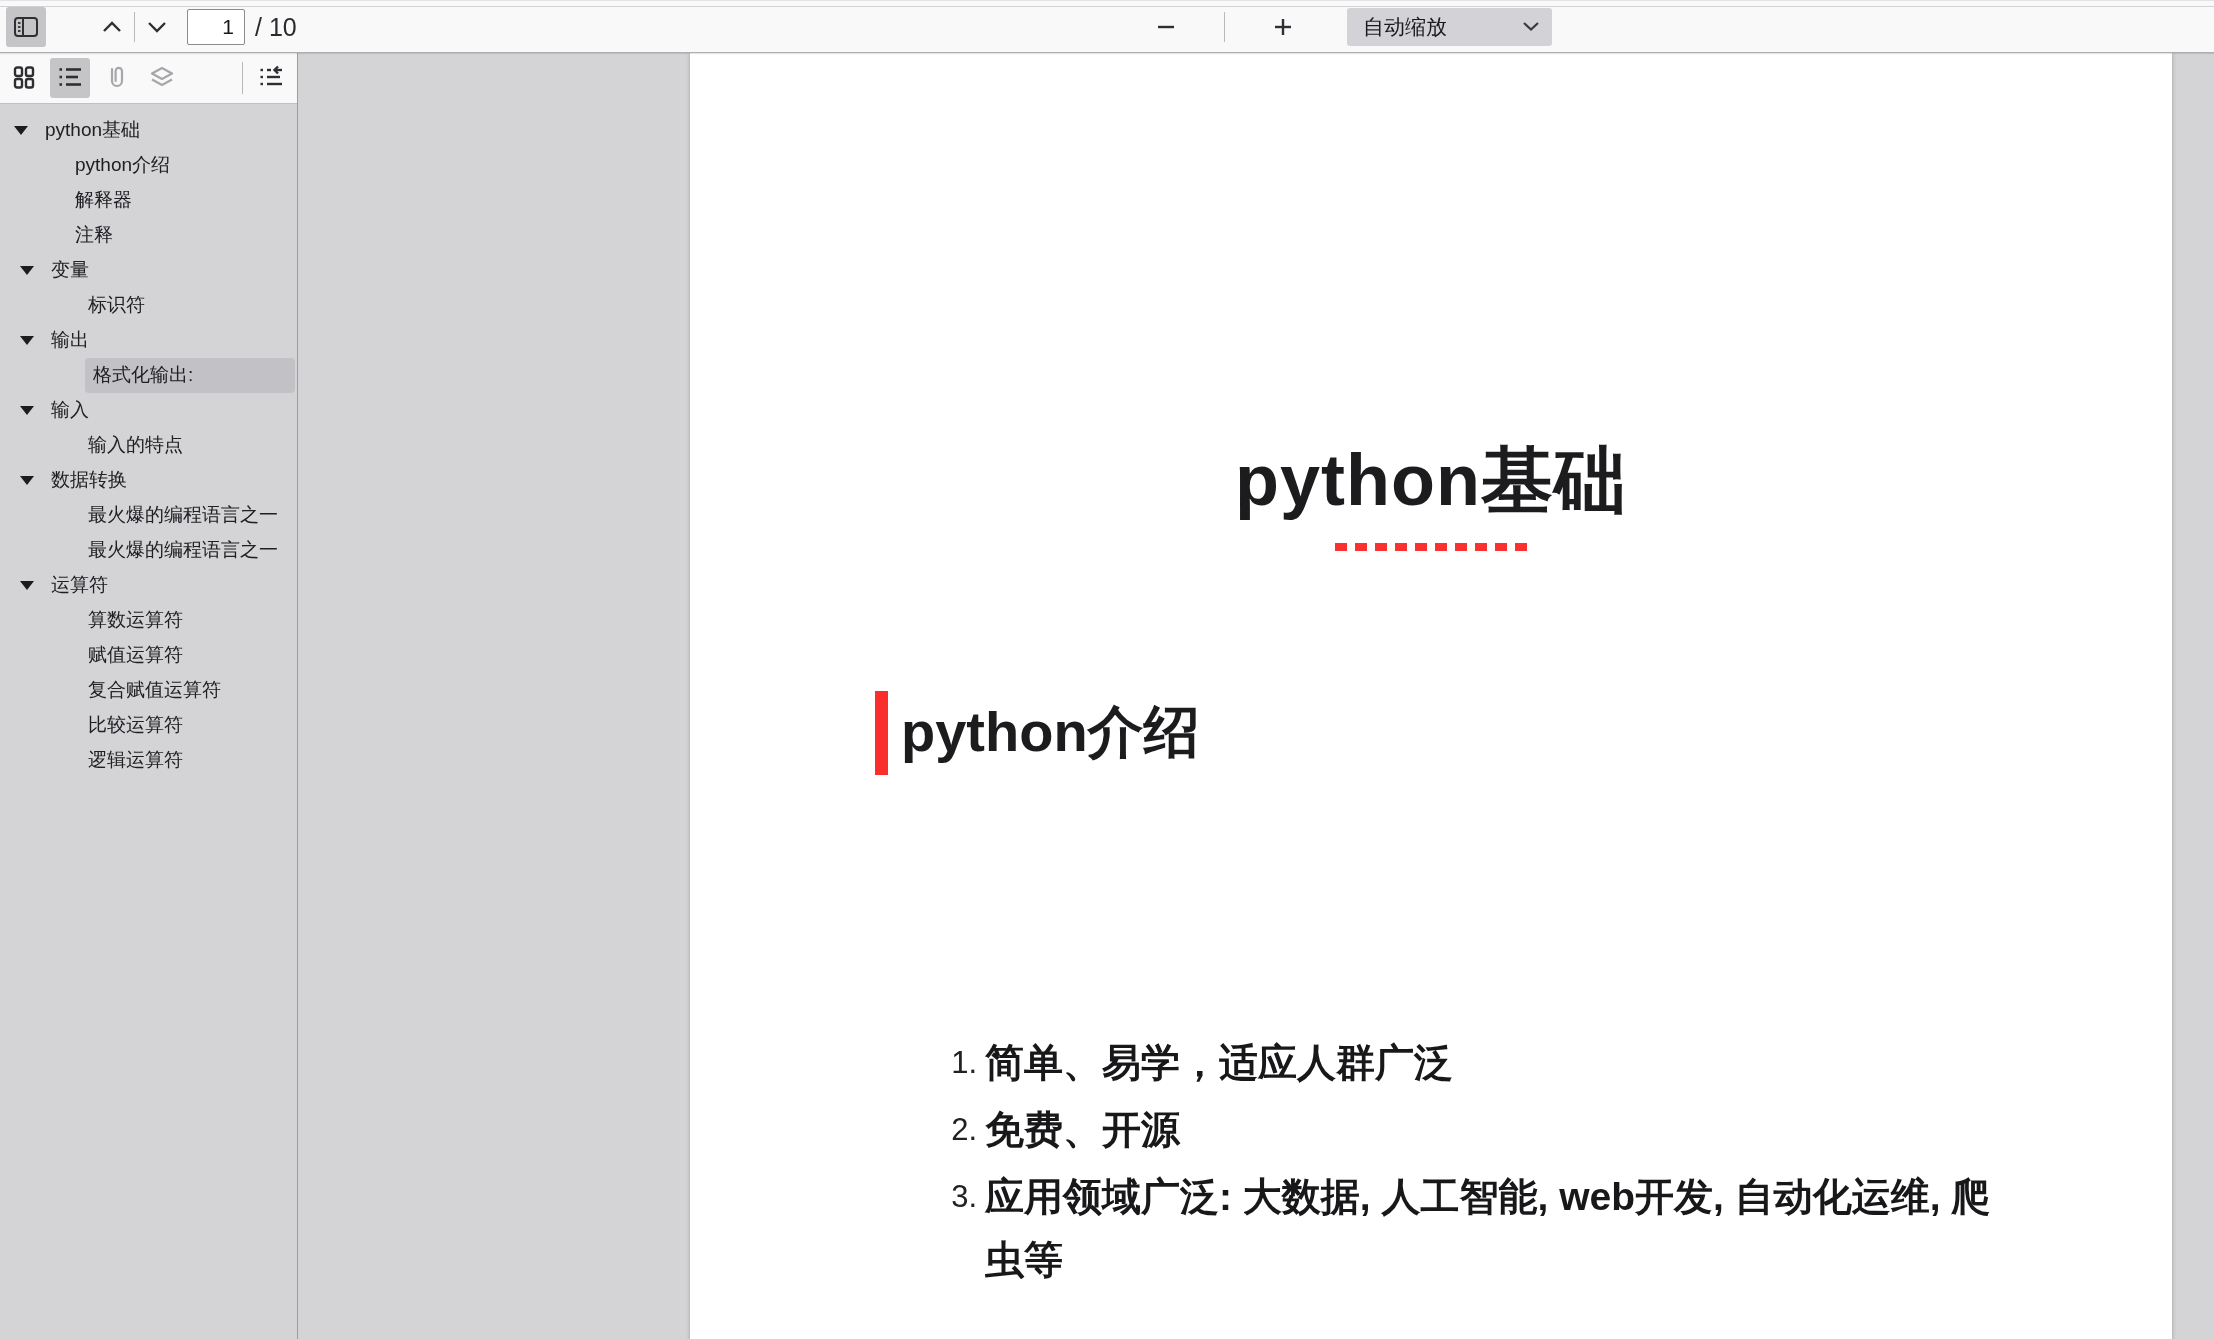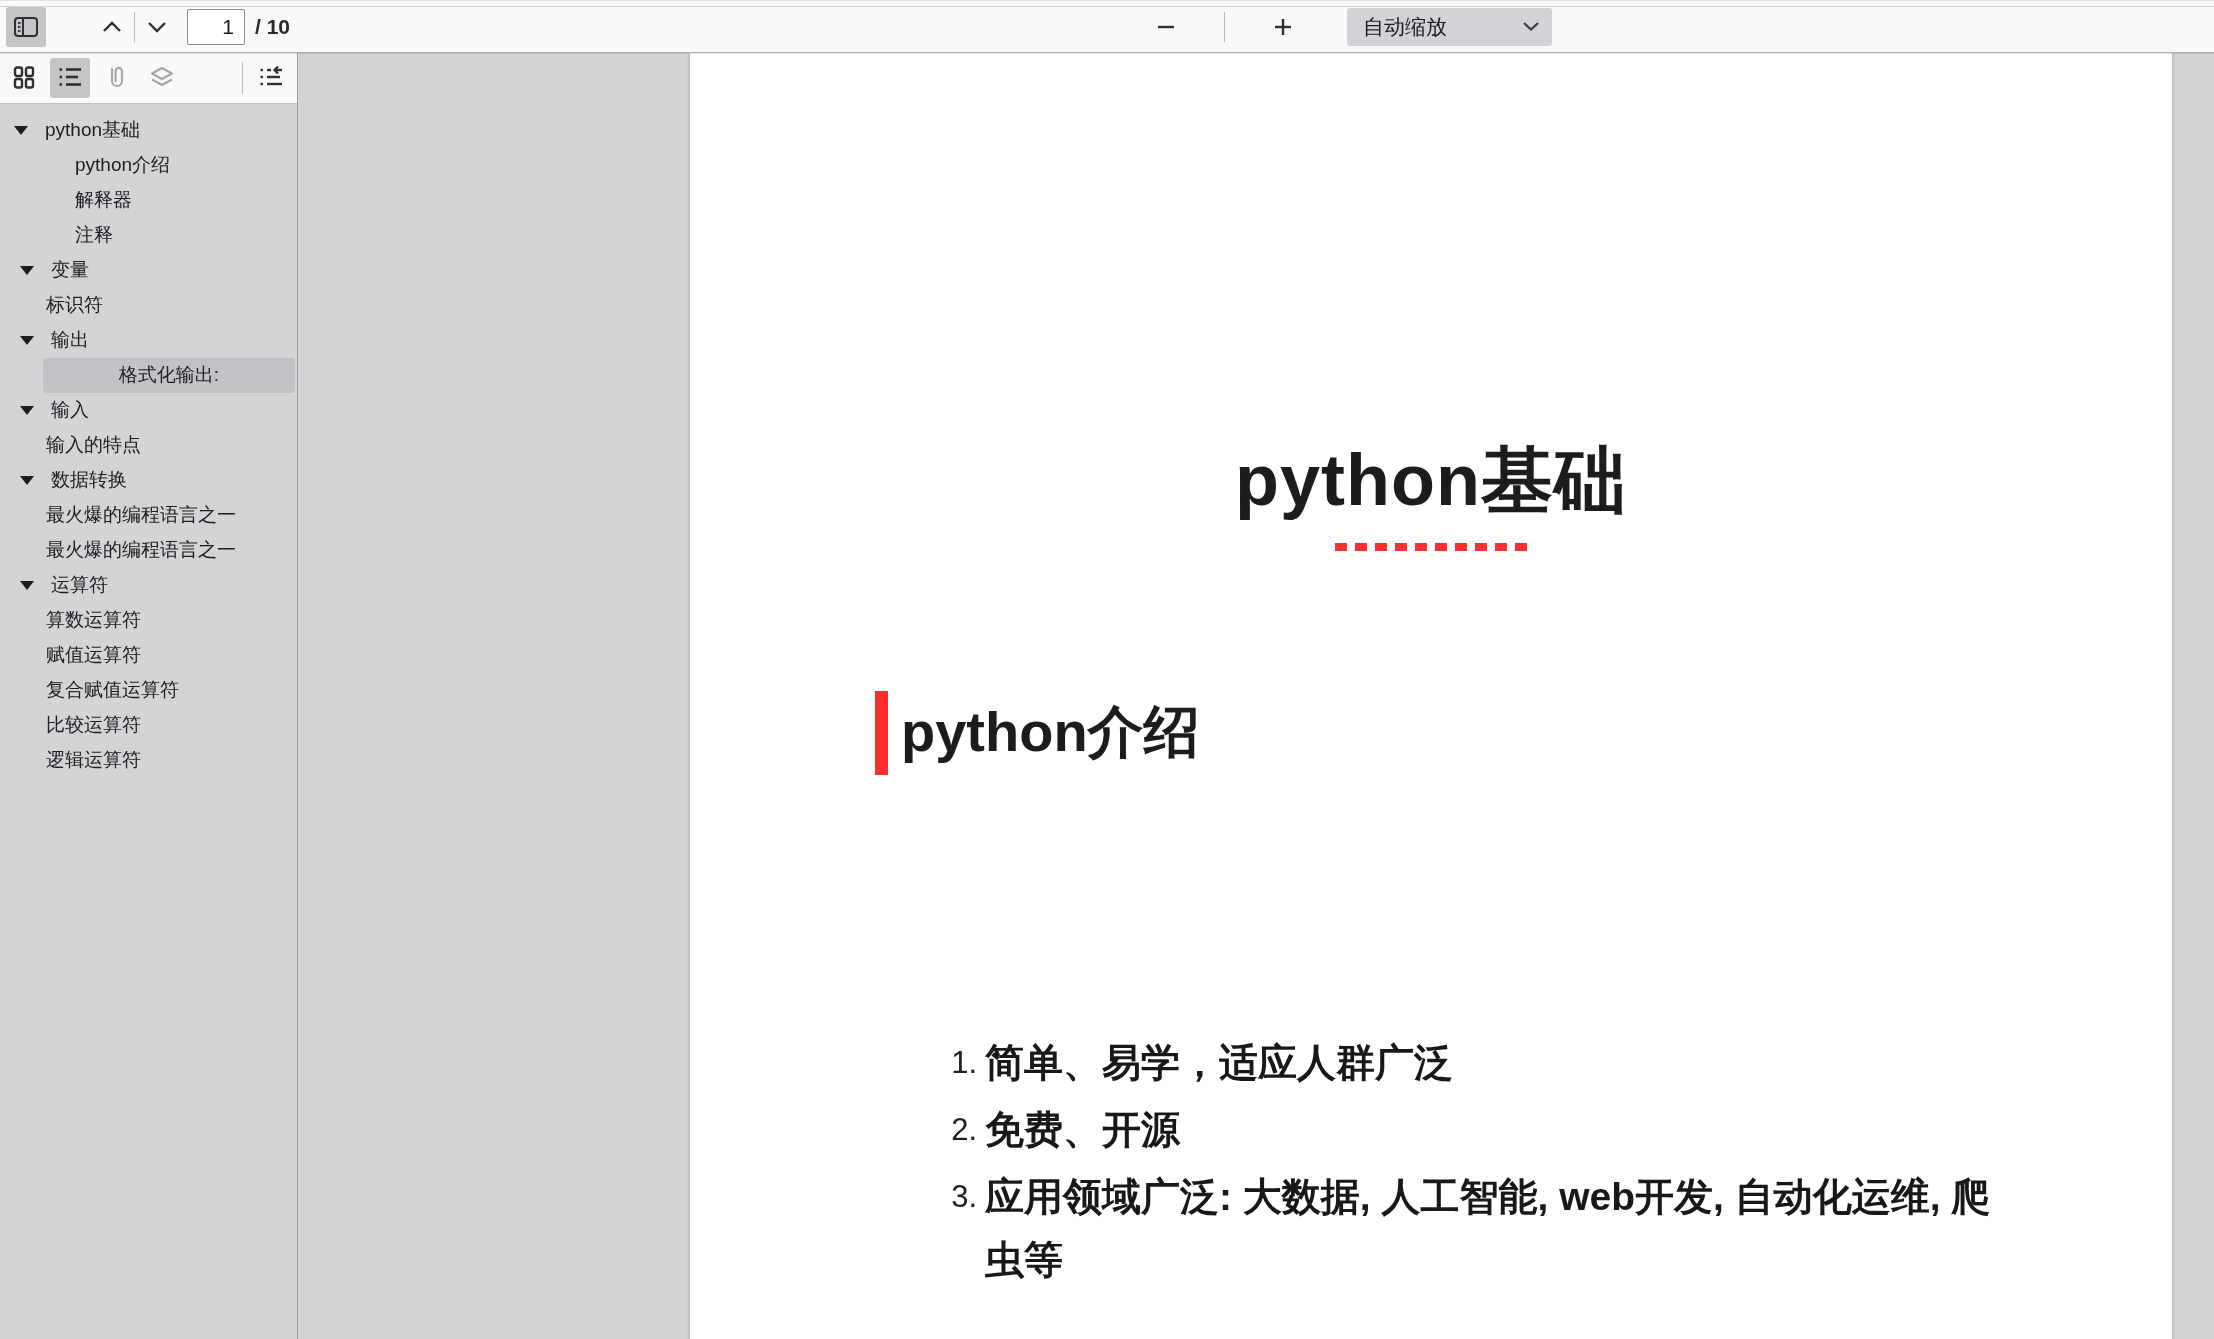--- a/index.html
+++ b/index.html
@@ -22,21 +22,21 @@
   }
   .tb-btn.pressed { background:#c5c5c8; }
   .tb-btn svg { display:block; }
   .vsep { width:1px; height:30px; background:#b9b9bc; margin:0 4px; }
   .page-input {
     width:58px; height:36px; margin-left:12px;
     border:1px solid #8a8a8f; border-radius:2px; background:#fff;
     font-size:21px; color:#18181b; text-align:right; padding-right:10px;
     font-family:"Liberation Sans","DejaVu Sans",sans-serif;
   }
-  .page-count { font-size:21px; color:#2a2a2e; margin-left:10px; white-space:pre;font-weight:bold; }
+  .page-count { font-size:25px; color:#2a2a2e; margin-left:10px; white-space:pre; }
   .zoom-select {
     width:205px; height:38px; margin-left:10px; background:#d3d3d7; border-radius:3px;
     display:flex; align-items:center; justify-content:space-between;
     padding:0 12px 0 16px; cursor:pointer;
   }
   .zoom-select .zs-label { font-size:21px; color:#1a1a1d; }
 
   
   .sidebar {
     position:absolute; top:53px; left:0; width:298px; bottom:0;
@@ -52,21 +52,21 @@
   }
   .sb-btn.active { background:#c5c5c8; }
   .sb-spacer { flex:1; }
   .sb-sep { width:1px; height:32px; background:#b9b9bc; margin:0 8px 0 0; }
 
   .outline { padding-top:9px; }
   .outline-row { height:35px; display:flex; align-items:center; cursor:pointer; padding-right:2px; }
   .outline-row.level0 { padding-left:14px; }
   .outline-row.level1 { padding-left:20px; }
   .outline-row.level1.noexp { padding-left:72px; }
-  .outline-row.level2 { padding-left:43px;text-align:center; }
+  .outline-row.level2 { padding-left:85px; }
   .tri {
     width:0; height:0; border-left:7px solid transparent; border-right:7px solid transparent;
     border-top:9px solid #1c1c1f; margin-right:14px; flex-shrink:0;
   }
   .outline-label {
     font-size:19px; color:#202024; white-space:nowrap; overflow:hidden;
     padding:4px 8px 5px 3px; border-radius:4px;
   }
   .outline-row.selected .outline-label {
     background:#c2c2c6; flex:1; padding-left:8px;

